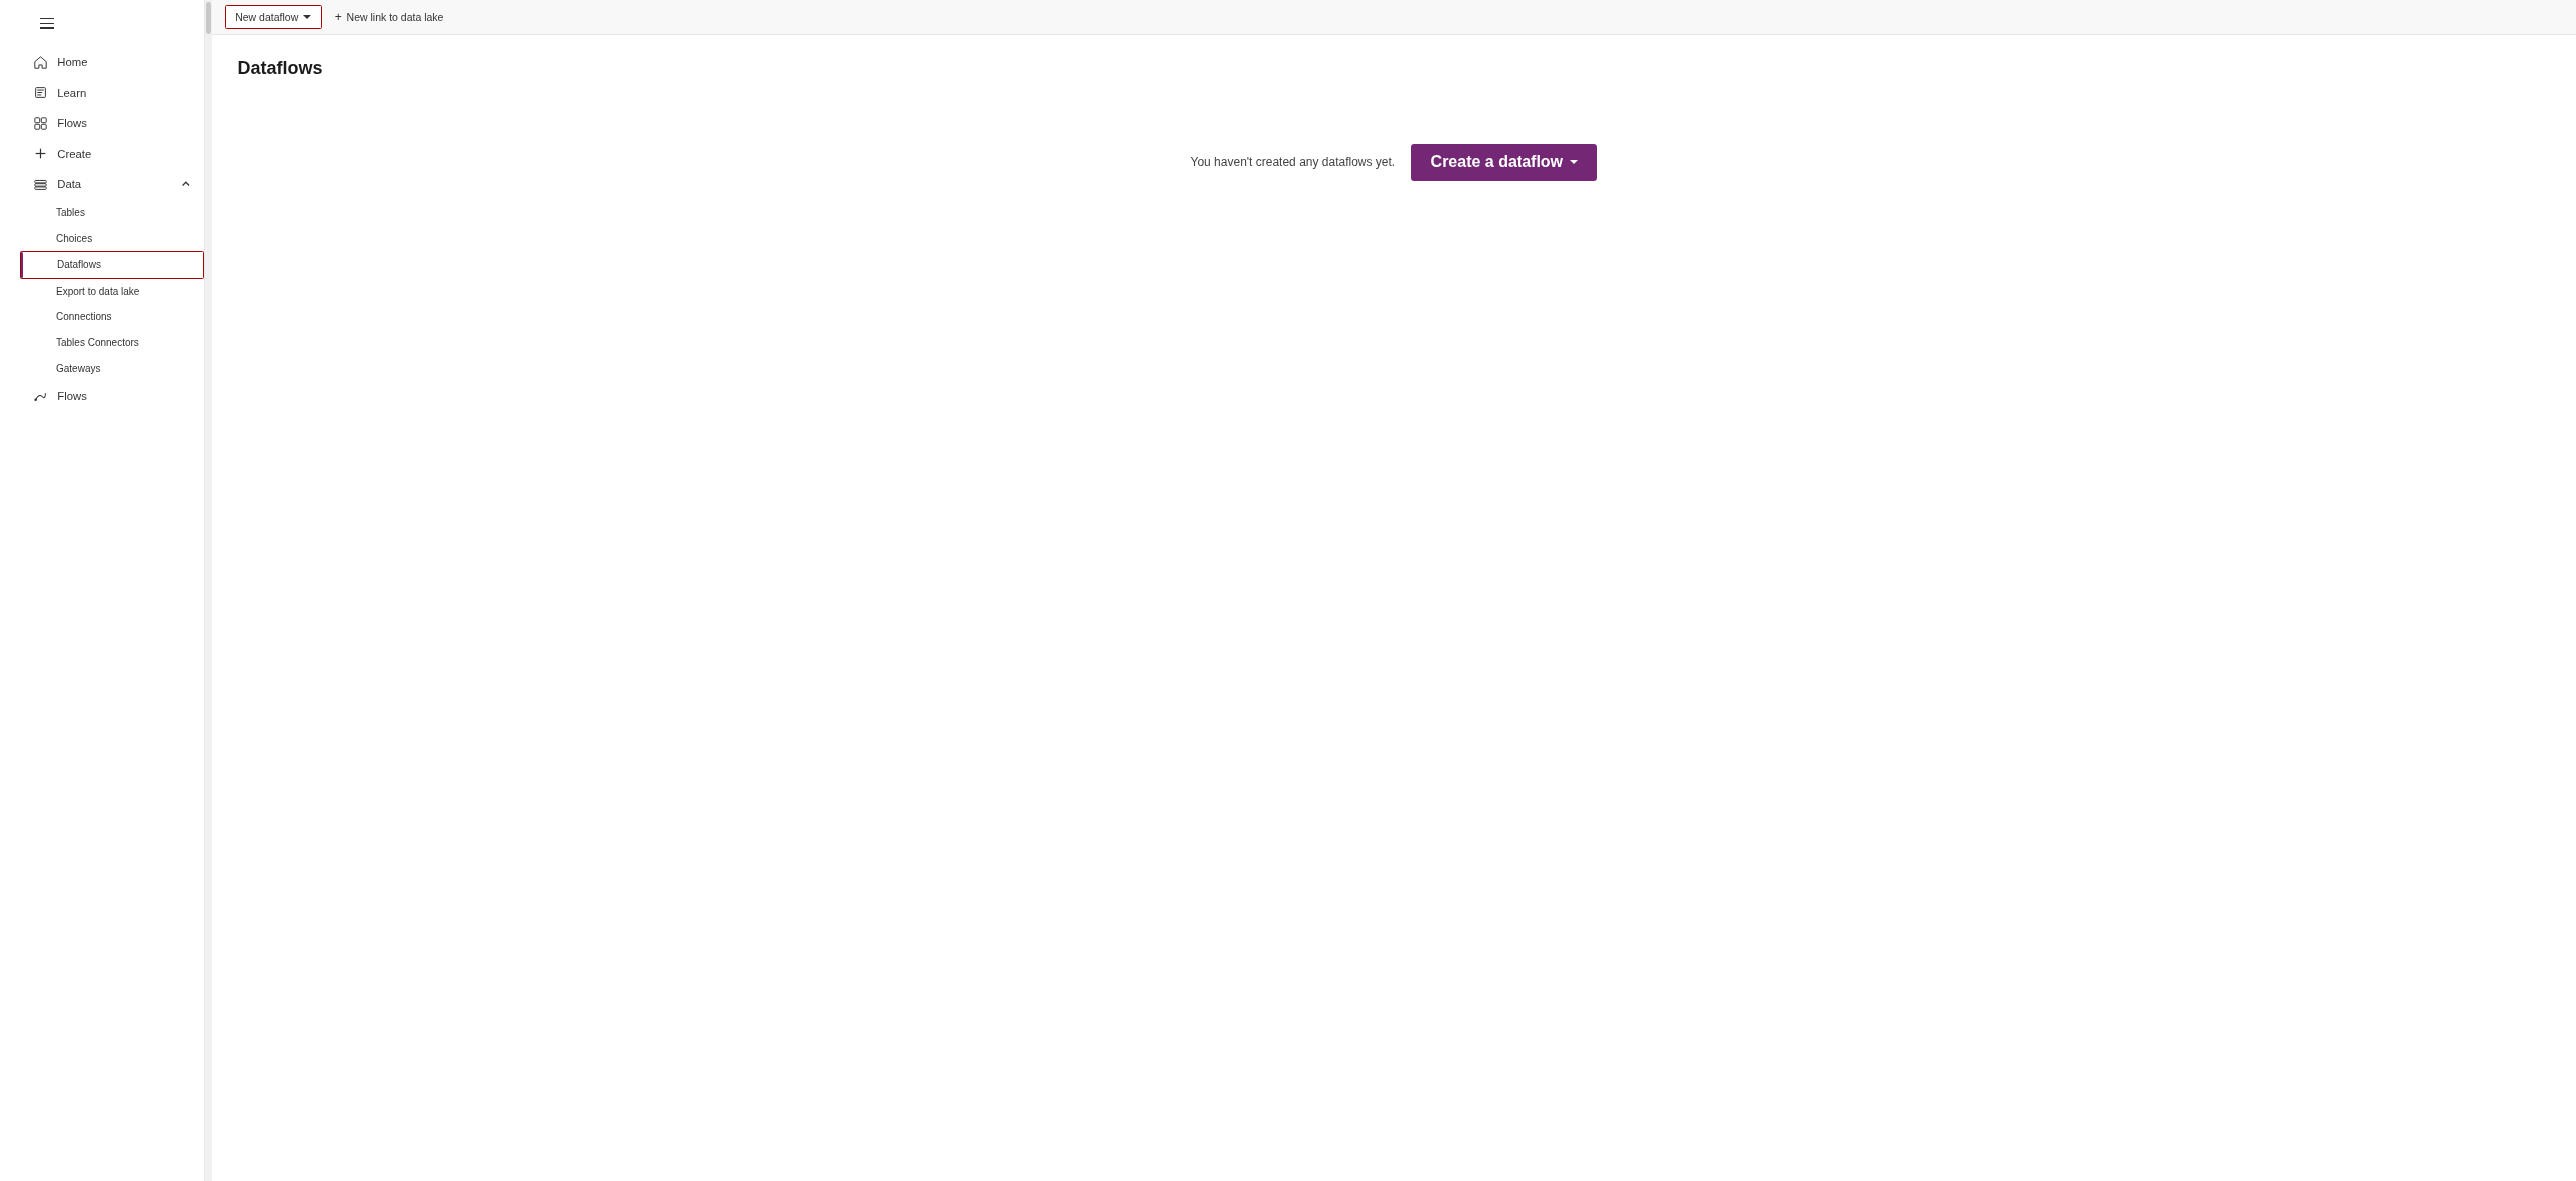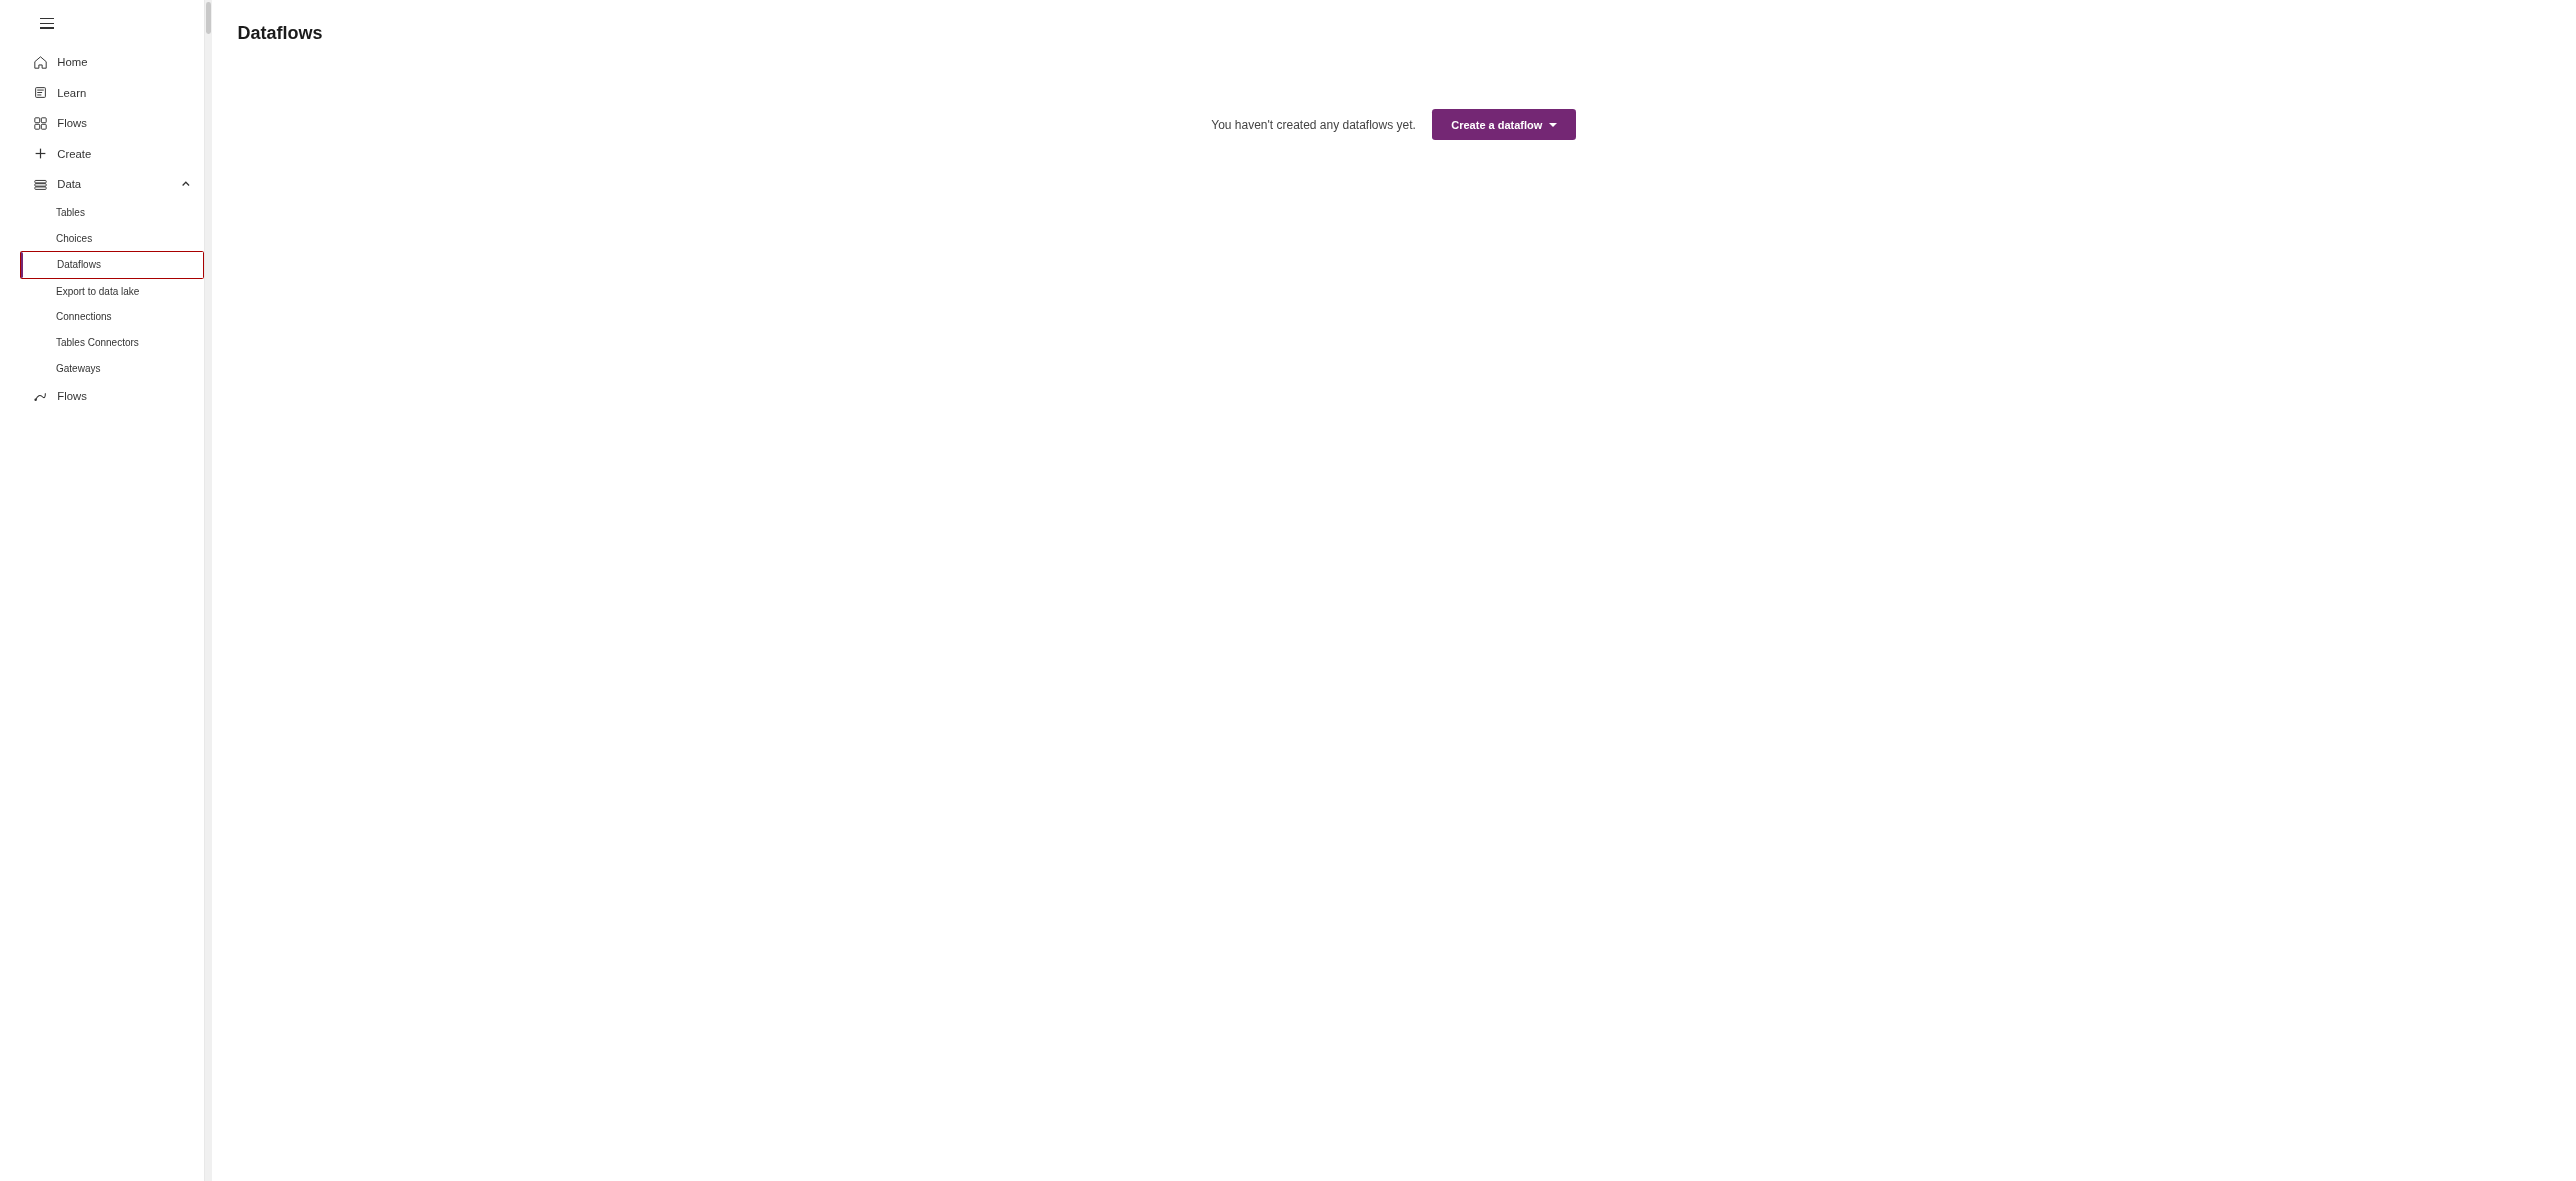--- a/index.html
+++ b/index.html
@@ -192,21 +192,21 @@
 
     .create-btn {
       display: flex;
       align-items: center;
       gap: 6.5px;
       padding: 9.7px 19.4px;
       background: #742774;
       color: #fff;
       border: none;
       border-radius: 3.2px;
-      font-size: 11px;
+      font-size: 16px;
       font-weight: 600;
       cursor: pointer;
     }
 
     .chevron-down {
       display: inline-block;
       width: 0;
       height: 0;
       border-left: 4px solid transparent;
       border-right: 4px solid transparent;
@@ -338,20 +338,30 @@
     <span>Flows</span>
   </div>
 </div>
 
 <div class="scroll-track">
   <div class="scroll-thumb"></div>
 </div>
 
 <div class="main">
 
+  <div class="toolbar">
+    <button class="toolbar-btn">
+      <span>New dataflow</span>
+      <span class="chevron-down"></span>
+    </button>
+    <button class="toolbar-link">
+      <span style="font-size:12px;font-weight:300">+</span>
+      <span>New link to data lake</span>
+    </button>
+  </div>
 
   <div class="content">
     <h1 class="page-title">Dataflows</h1>
 
 
     <div class="empty-state">
       <p class="empty-state-text">You haven't created any dataflows yet.</p>
       <button class="create-btn">
         <span>Create a dataflow</span>
         <span class="chevron-down"></span>

